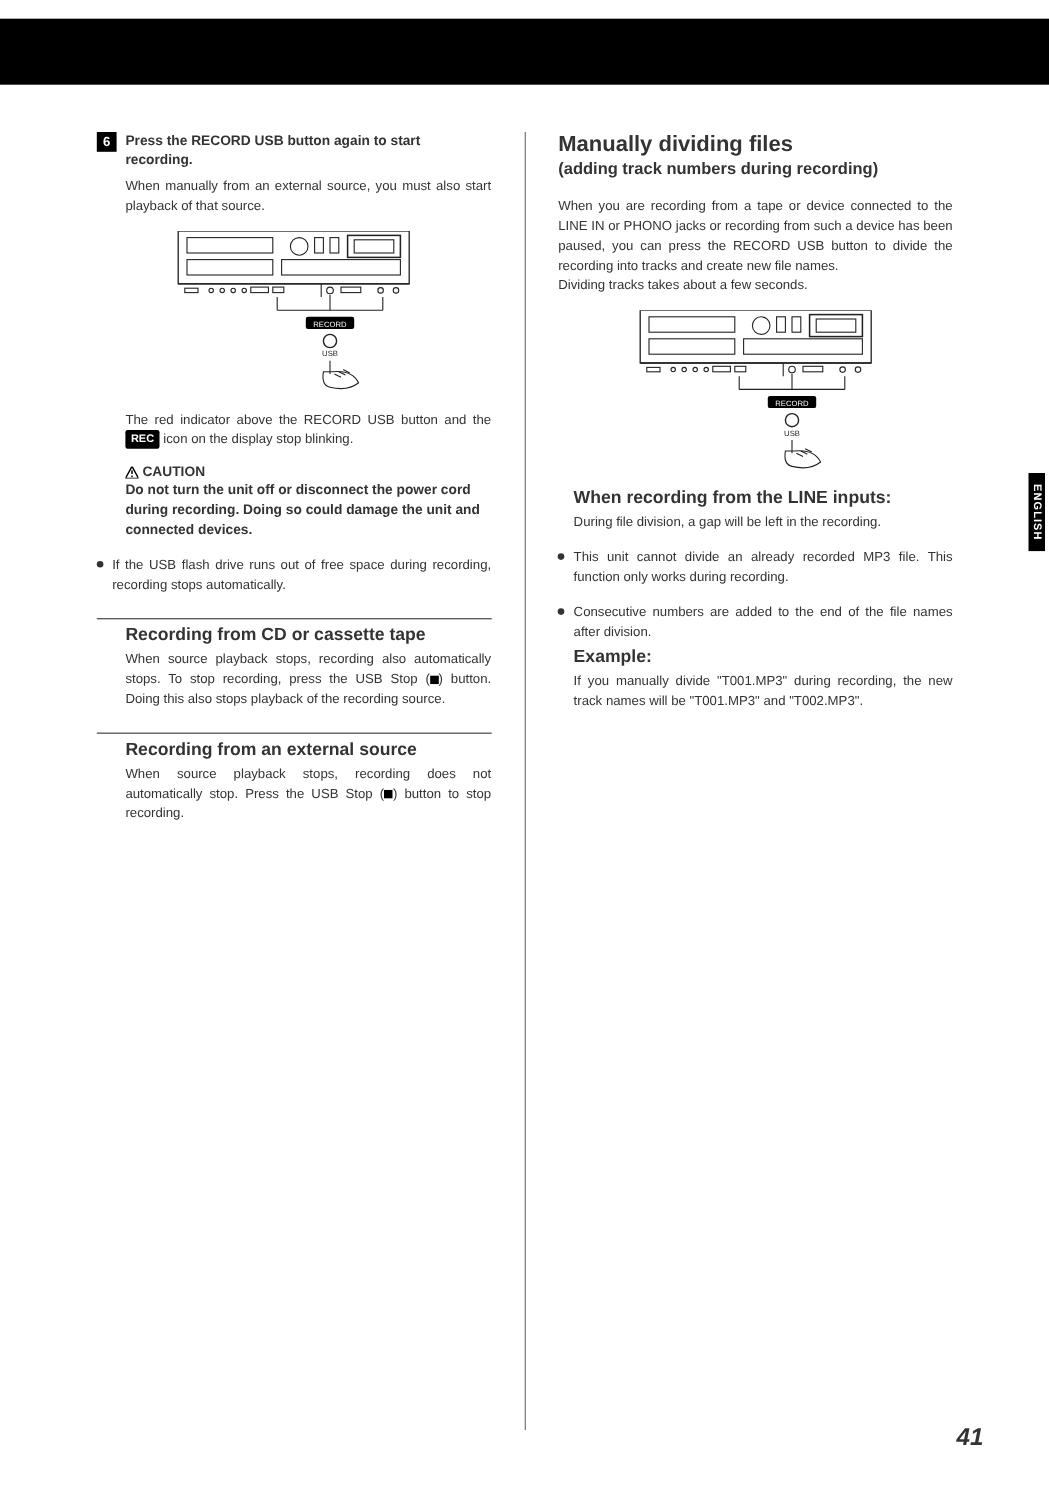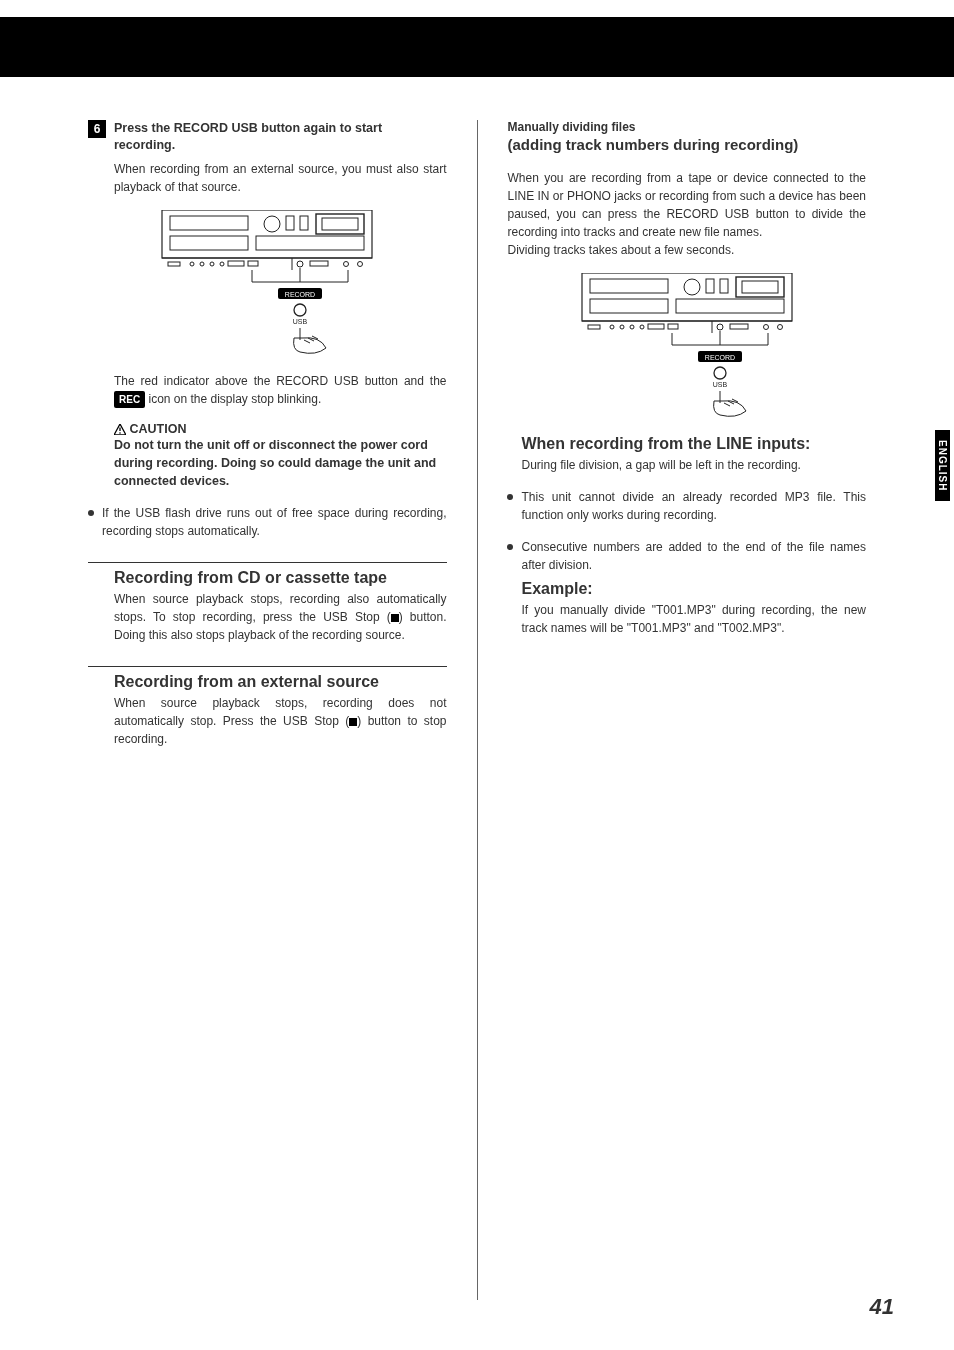--- a/index.html
+++ b/index.html
@@ -64,21 +64,21 @@
     border-radius: 2px;
     vertical-align: middle;
   }
   .caution-head { font-weight: bold; font-size: 12.5px; margin-top: 14px; }
   .caution-body { font-weight: bold; font-size: 12.5px; line-height: 1.45; }
   .bullet { display: flex; margin-top: 14px; }
   .bullet .dot { flex-shrink:0; width: 6px; height: 6px; background:#333; border-radius:50%; margin-top:6px; margin-right:8px; }
   .bullet .txt { flex:1; }
   .hr { border: none; border-top: 1px solid #333; margin: 22px 0 6px 0; }
   .subhead { font-weight: bold; font-size: 16px; margin-bottom: 3px; }
-  .sect-head { font-weight: bold; font-size: 12px; margin-bottom: 2px; }
+  .sect-head { font-weight: bold; font-size: 20px; margin-bottom: 2px; }
   .sect-sub { font-weight: bold; font-size: 15px; margin-bottom: 16px; }
   .indent2 { margin-left: 14px; }
   .side-tab {
     position: absolute;
     right: 4px;
     top: 430px;
     background: #000;
     color: #fff;
     font-size: 10px;
     font-weight: bold;
@@ -112,21 +112,21 @@
 
 <div class="content">
 
   <div class="col">
 
     <div class="step-row">
       <div class="step-num">6</div>
       <div class="step-title">Press the RECORD USB button again to start recording.</div>
     </div>
 
-    <div class="indent body-text">When recording from an external source, you must also start playback of that source.</div>
+    <div class="indent body-text">When manually from an external source, you must also start playback of that source.</div>
 
     <svg class="diagram" width="230" height="150" viewBox="0 0 230 150">
       <rect x="10" y="0" width="210" height="48" fill="none" stroke="#222" stroke-width="1.2"></rect>
       <rect x="18" y="6" width="78" height="14" fill="none" stroke="#222"></rect>
       <rect x="18" y="26" width="78" height="14" fill="none" stroke="#222"></rect>
       <circle cx="120" cy="14" r="8" fill="none" stroke="#222"></circle>
       <rect x="134" y="6" width="8" height="14" fill="none" stroke="#222"></rect>
       <rect x="148" y="6" width="8" height="14" fill="none" stroke="#222"></rect>
       <rect x="164" y="4" width="48" height="20" fill="none" stroke="#222" stroke-width="1.4"></rect>
       <rect x="170" y="8" width="36" height="12" fill="none" stroke="#222"></rect>

